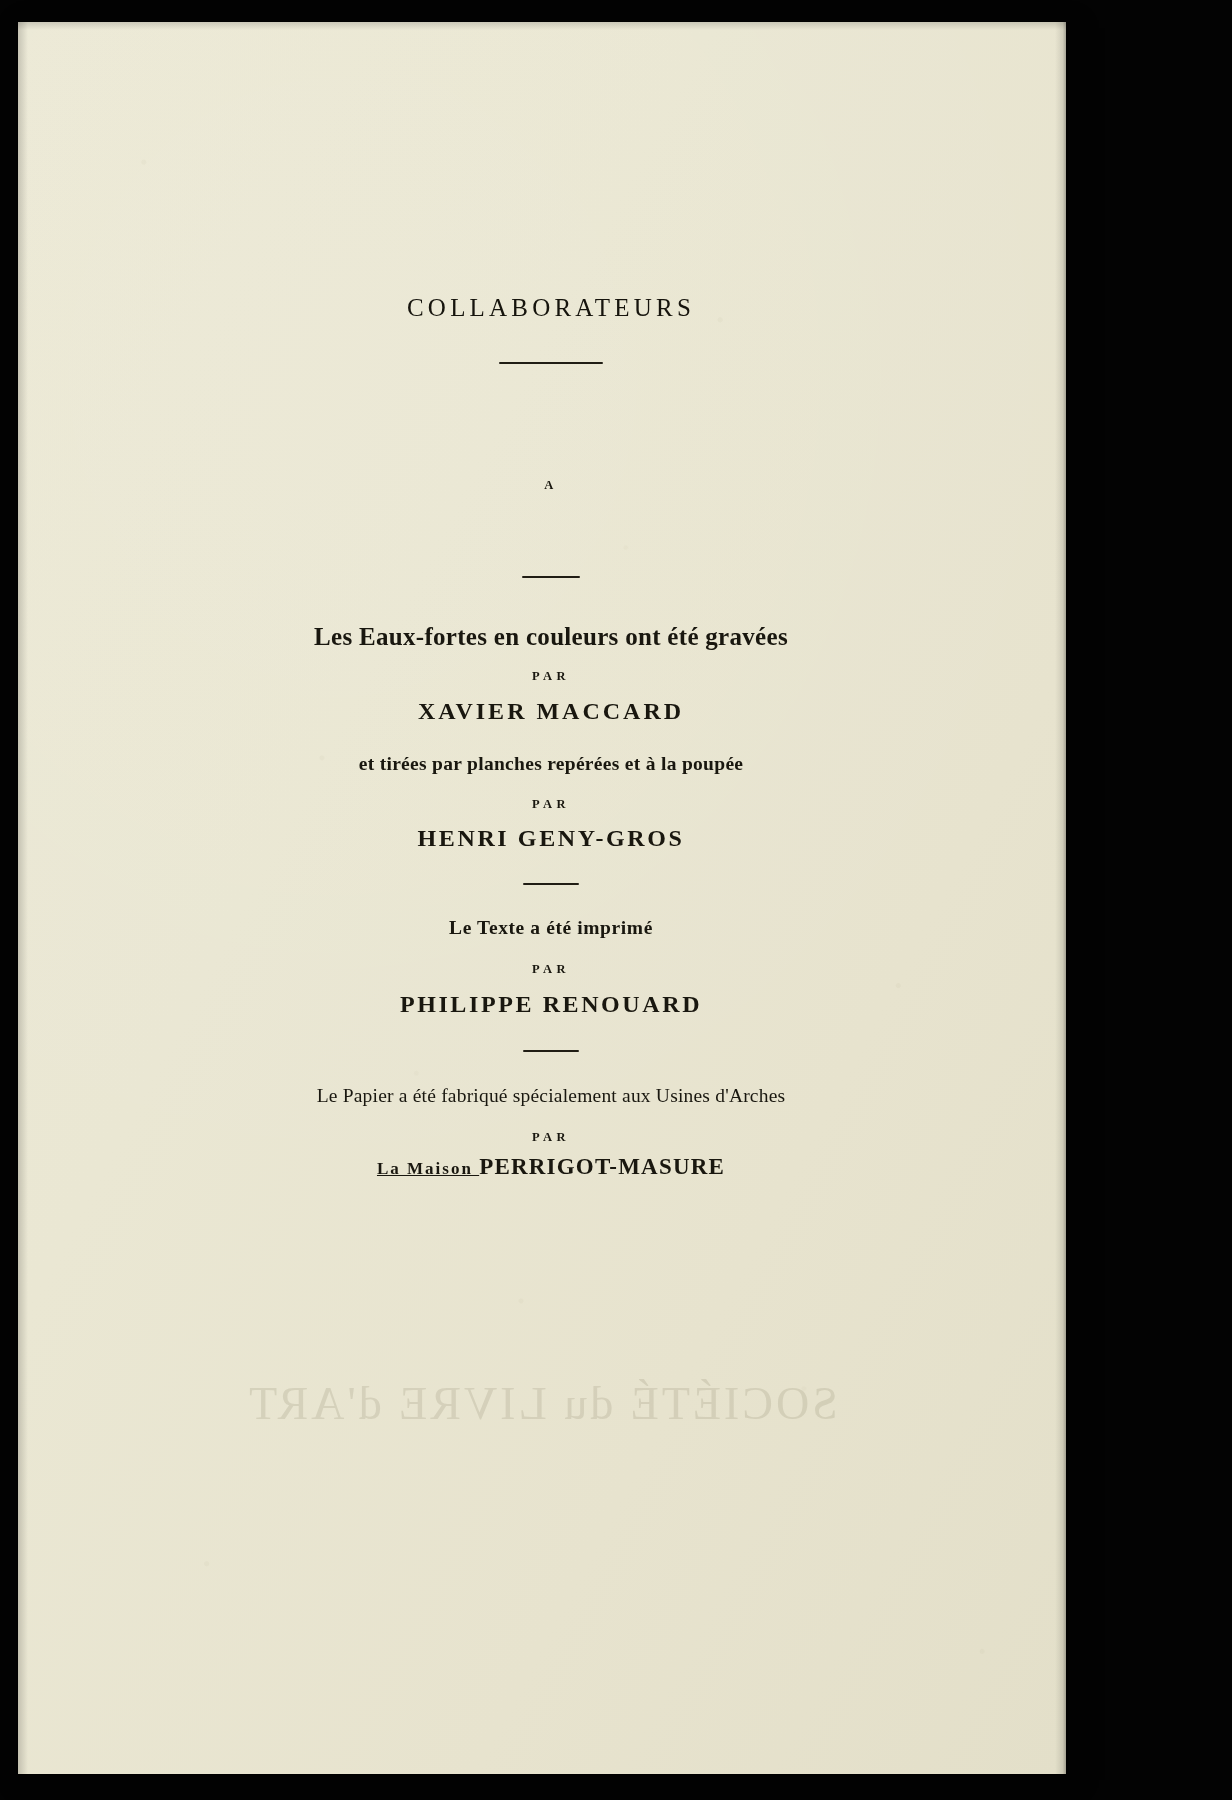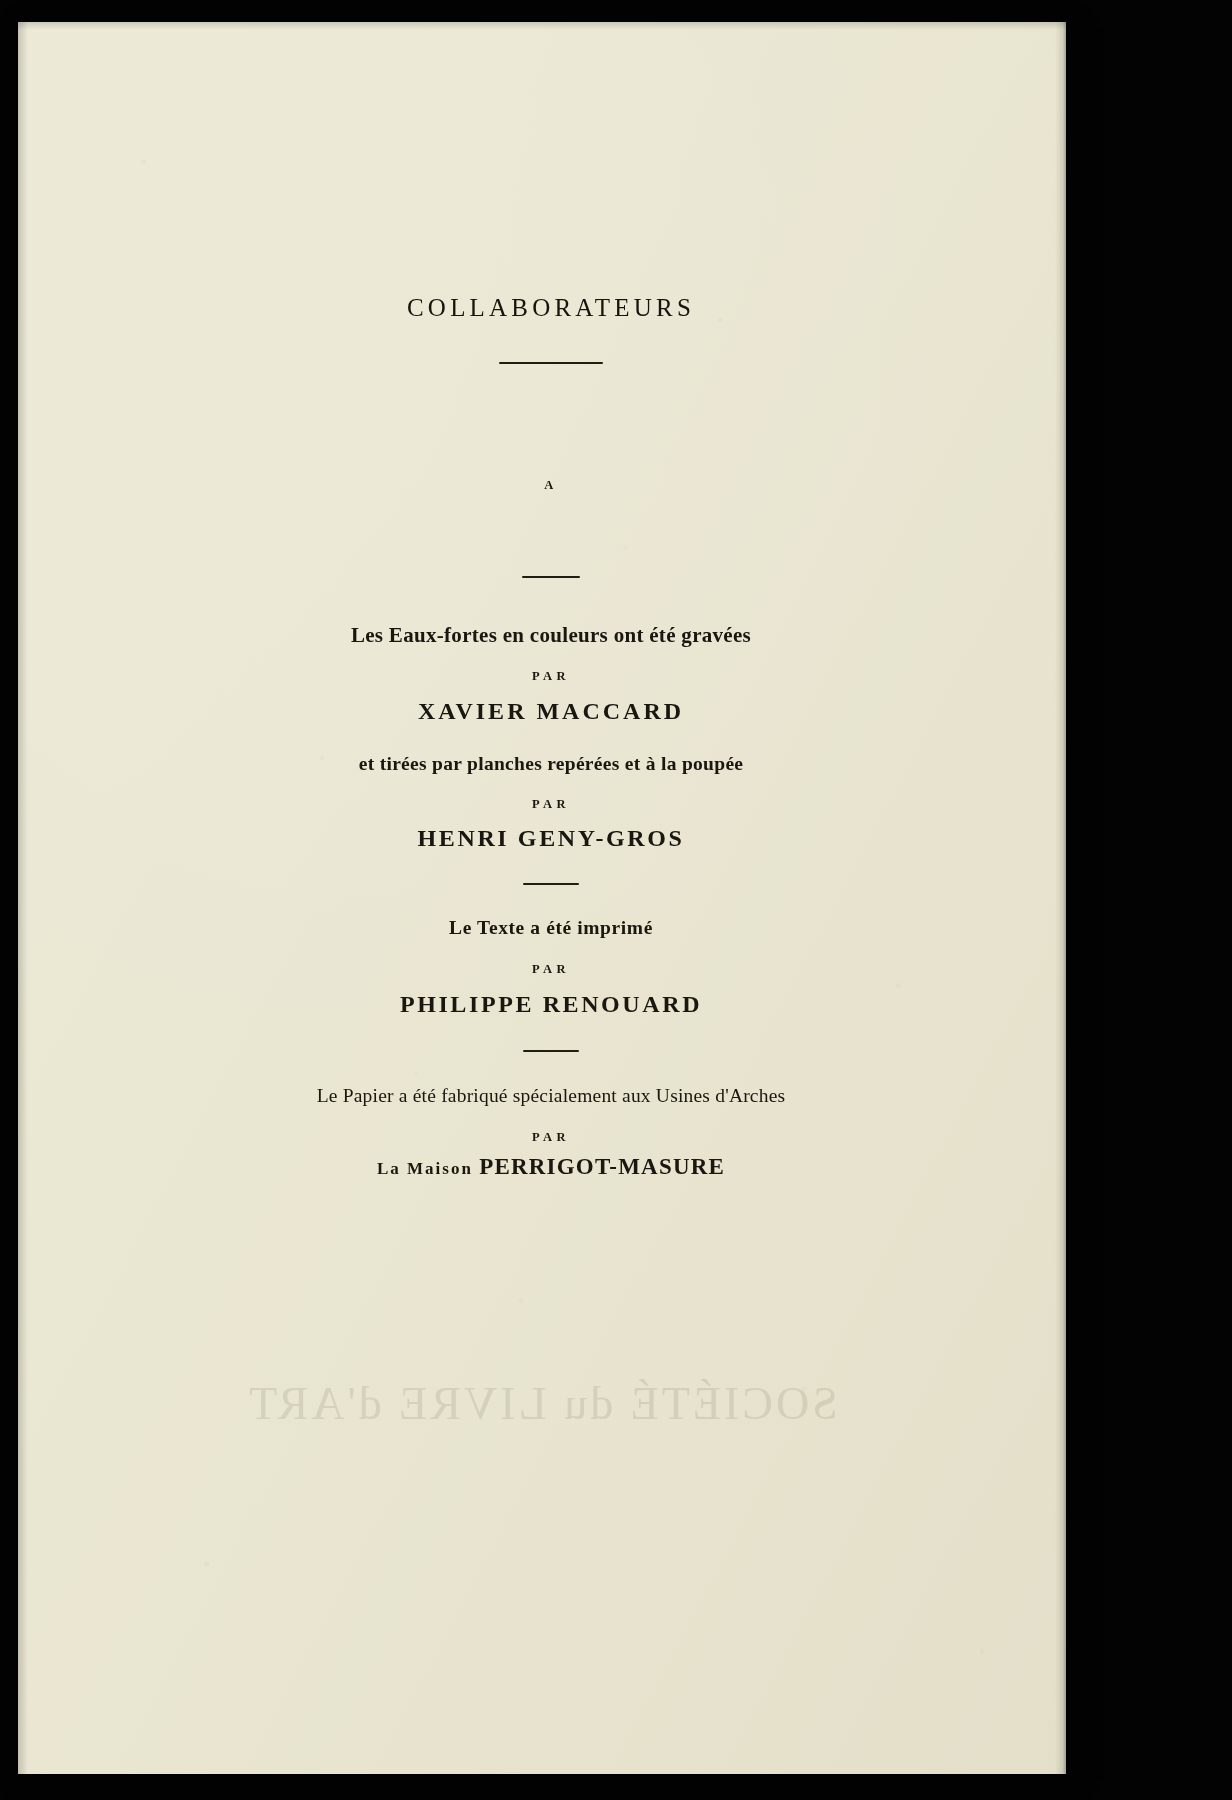--- a/index.html
+++ b/index.html
@@ -151,21 +151,21 @@
     font-weight: 700;
     color: #14120c;
   }
 
   .rule-2 { top: 554px; }
   .rule-2 .rule { width: 58px; height: 1.6px; }
 
   .line-eaux {
     position: absolute; left: 0; width: 100%;
     top: 601px;
-    font-size: 21px;
+    font-size: 25px;
     letter-spacing: 0.3px;
     font-weight: 600;
   }
   .par-2 { position: absolute; left: 0; width: 100%; top: 647px; }
 
   .name-maccard {
     position: absolute; left: 0; width: 100%;
     top: 676px;
     font-size: 24px;
     letter-spacing: 3px;
@@ -224,20 +224,21 @@
   .name-maison {
     position: absolute; left: 0; width: 100%;
     top: 1132px;
     font-size: 23px;
     letter-spacing: 1.2px;
     font-weight: 600;
   }
   .name-maison .small-caps {
     font-size: 17px;
     letter-spacing: 2px;
+    text-decoration: underline;
   }
 </style>
 </head>
 <body>
 
 <div class="scan-bg"></div>
 
 <div class="page">
   <div class="grain"></div>
   <div class="edge-shadow-left"></div>

